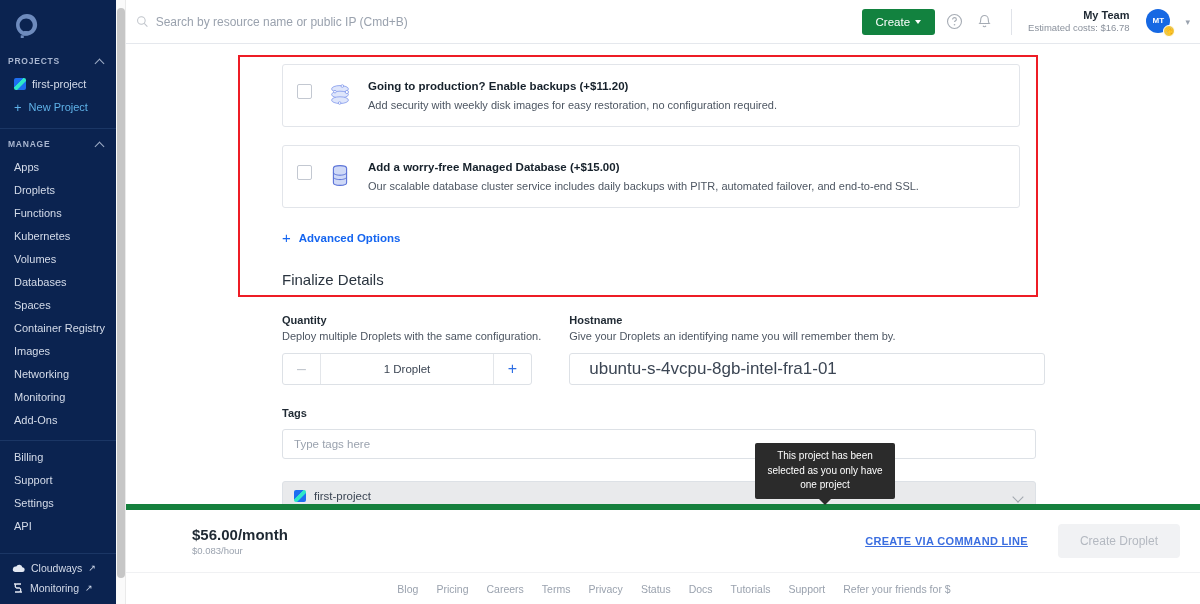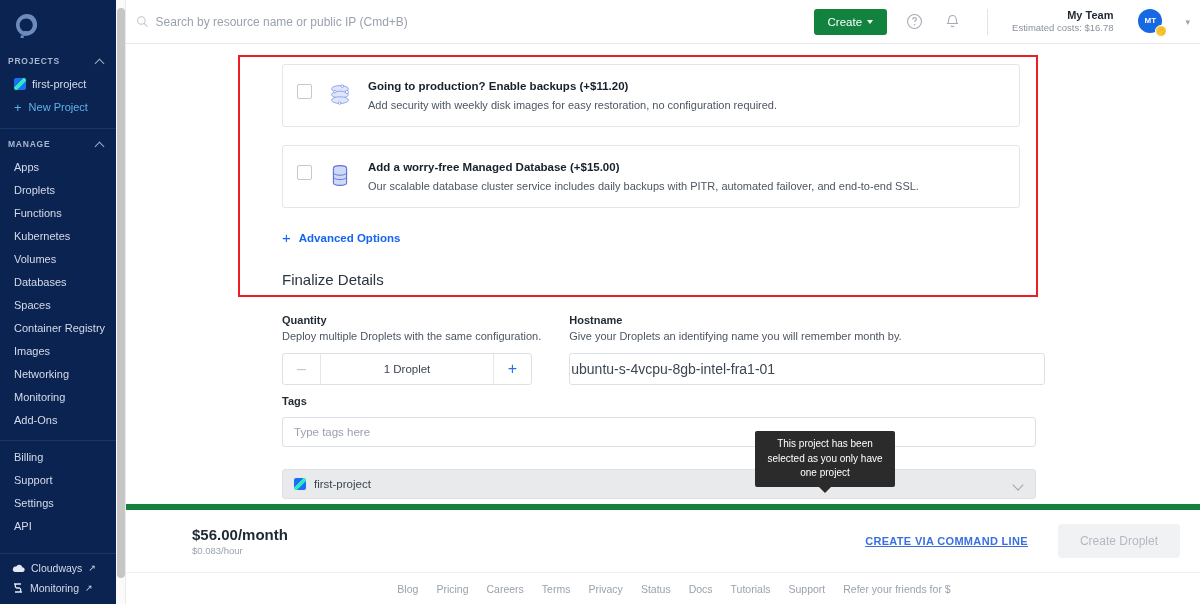--- a/index.html
+++ b/index.html
@@ -52,21 +52,21 @@
   }
   .scroll-thumb {
     position:absolute; left: 117px; top: 8px; width: 8px; height: 570px;
     background: #c6c6c6; border-radius: 4px; z-index: 6;
   }
 
   
   .main { flex: 1; position: relative; background: #fff; }
   .topbar {
     height: 44px; border-bottom: 1px solid #e5e8ed; display: flex;
-    align-items: center; padding-left: 20px; padding-right: 10px; gap: 16px;
+    align-items: center; padding-left: 20px; padding-right: 10px; gap: 8px;
   }
   .search-wrap { display: flex; align-items: center; gap: 7px; flex: 1; }
   .search-ico { width: 13px; height: 13px; opacity: .55; }
   .search-input {
     border: none; outline: none; font-size: 12px; color: #5a6472;
     font-family: "Liberation Sans", sans-serif; width: 100%; background: transparent;
   }
   .search-input::placeholder { color: #9aa2ae; }
   .create-btn {
     background: #12823f; color: #fff; border: none; border-radius: 3px;
@@ -129,24 +129,24 @@
   }
   .step-btn {
     width: 38px; display:flex; align-items:center; justify-content:center;
     font-size: 16px; cursor: pointer; user-select:none;
   }
   .step-minus { color: #c2c7ce; border-right: 1px solid #e3e6ea; }
   .step-plus { color: #2f6fe4; border-left: 1px solid #e3e6ea; }
   .step-val { flex:1; display:flex; align-items:center; justify-content:center; font-size: 11.5px; color: #3c4654; }
   .txt-input {
     margin-top: 11px; width: 476px; height: 32px; border: 1px solid #dde1e6;
-    border-radius: 3px; padding: 0 1px; font-size: 14px; color: #3c4654;
+    border-radius: 3px; padding: 0 19px; font-size: 17px; color: #3c4654;
     font-family: "Liberation Sans", sans-serif; outline: none; background:#fff;
   }
-  .tags-wrap { margin-top: 10px; }
+  .tags-wrap { margin-top: 22px; }
   .tags-input {
     margin-top: 10px; width: 754px; height: 30px; border: 1px solid #dde1e6;
     border-radius: 3px; padding: 0 11px; font-size: 11.5px; color: #3c4654;
     font-family: "Liberation Sans", sans-serif; outline: none; background:#fff;
   }
   .tags-input::placeholder, .txt-input::placeholder { color: #9aa2ae; }
   .proj-wrap { margin-top: 22px; position: relative; }
   .proj-select {
     margin-top: 9px; width: 754px; height: 30px; background: #e9eaec;
     border: 1px solid #dde1e6; border-radius: 3px; display:flex;
@@ -406,21 +406,21 @@
             <div class="fld-label">Quantity</div>
             <div class="fld-help">Deploy multiple Droplets with the same configuration.</div>
             <div class="stepper">
               <div class="step-btn step-minus">–</div>
               <div class="step-val">1 Droplet</div>
               <div class="step-btn step-plus">+</div>
             </div>
           </div>
           <div>
             <div class="fld-label">Hostname</div>
-            <div class="fld-help">Give your Droplets an identifying name you will remember month by.</div>
+            <div class="fld-help">Give your Droplets an identifying name you will remember them by.</div>
             <input class="txt-input" value="ubuntu-s-4vcpu-8gb-intel-fra1-01" style="">
           </div>
         </div>
 
         <div class="tags-wrap">
           <div class="fld-label">Tags</div>
           <input class="tags-input" value="" placeholder="Type tags here" style="">
         </div>
 
         <div class="proj-wrap">

